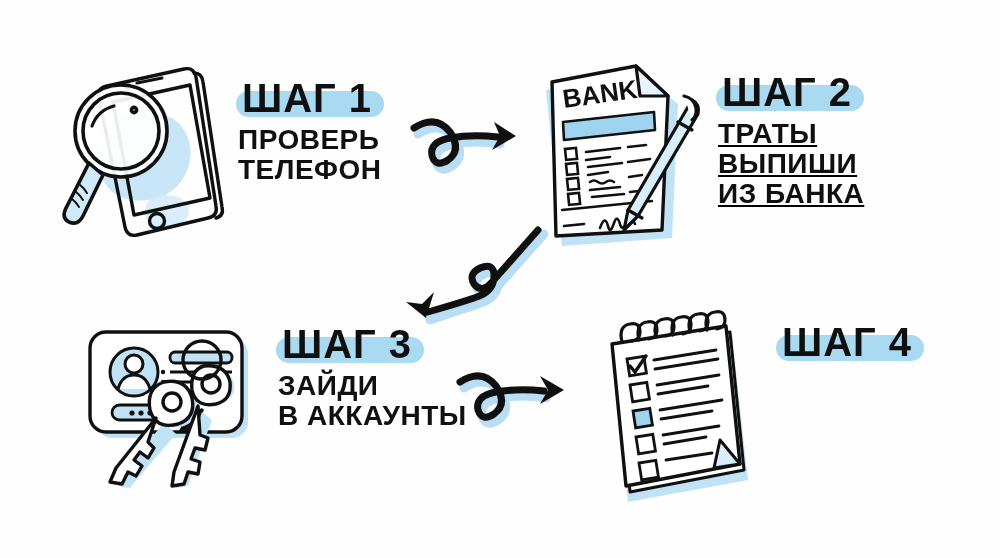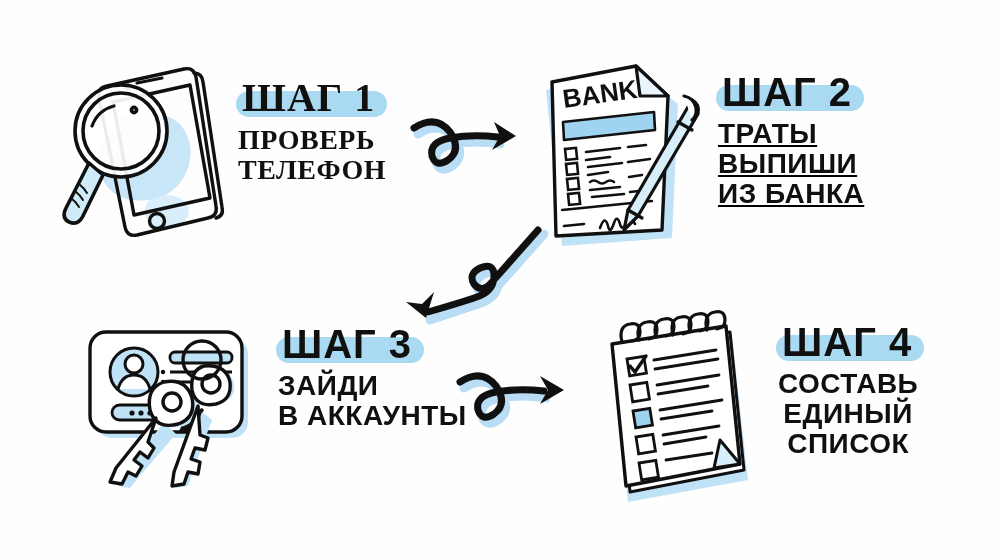--- a/index.html
+++ b/index.html
@@ -67,21 +67,21 @@
     white-space: nowrap;
   }
   .step-body .ln {
     display: block;
     margin-top: 2px;
   }
 
   
   #step1 { left: 0; top: 0; }
   #step1 .step-icon { left: 58px; top: 48px; }
-  #step1 .step-text { left: 238px; top: 78px; font-family: Liberation Serif, serif; }
+  #step1 .step-text { left: 238px; top: 78px; }
 
   #step2 { left: 0; top: 0; }
   #step2 .step-icon { left: 532px; top: 60px; }
   #step2 .step-text { left: 718px; top: 72px; text-decoration: underline; }
 
   #step3 { left: 0; top: 0; }
   #step3 .step-icon { left: 86px; top: 326px; }
   #step3 .step-text { left: 278px; top: 324px; }
 
   #step4 { left: 0; top: 0; }
@@ -371,21 +371,16 @@
           <rect x="41" y="151" width="17" height="17" transform="rotate(-9 41 151)" fill="#ffffff"></rect>
           <path d="M68 148 L114 141"></path>
         </g>
       </svg>
     </div>
     <div class="step-text">
       <div class="step-title">
         <span class="hl"></span>
         <span class="tx">ШАГ 4</span>
       </div>
-      <div class="step-body">
-        <span class="ln">СОСТАВЬ</span>
-        <span class="ln">ЕДИНЫЙ</span>
-        <span class="ln">СПИСОК</span>
-      </div>
     </div>
   </div>
 
 </div>
 
 </body></html>

